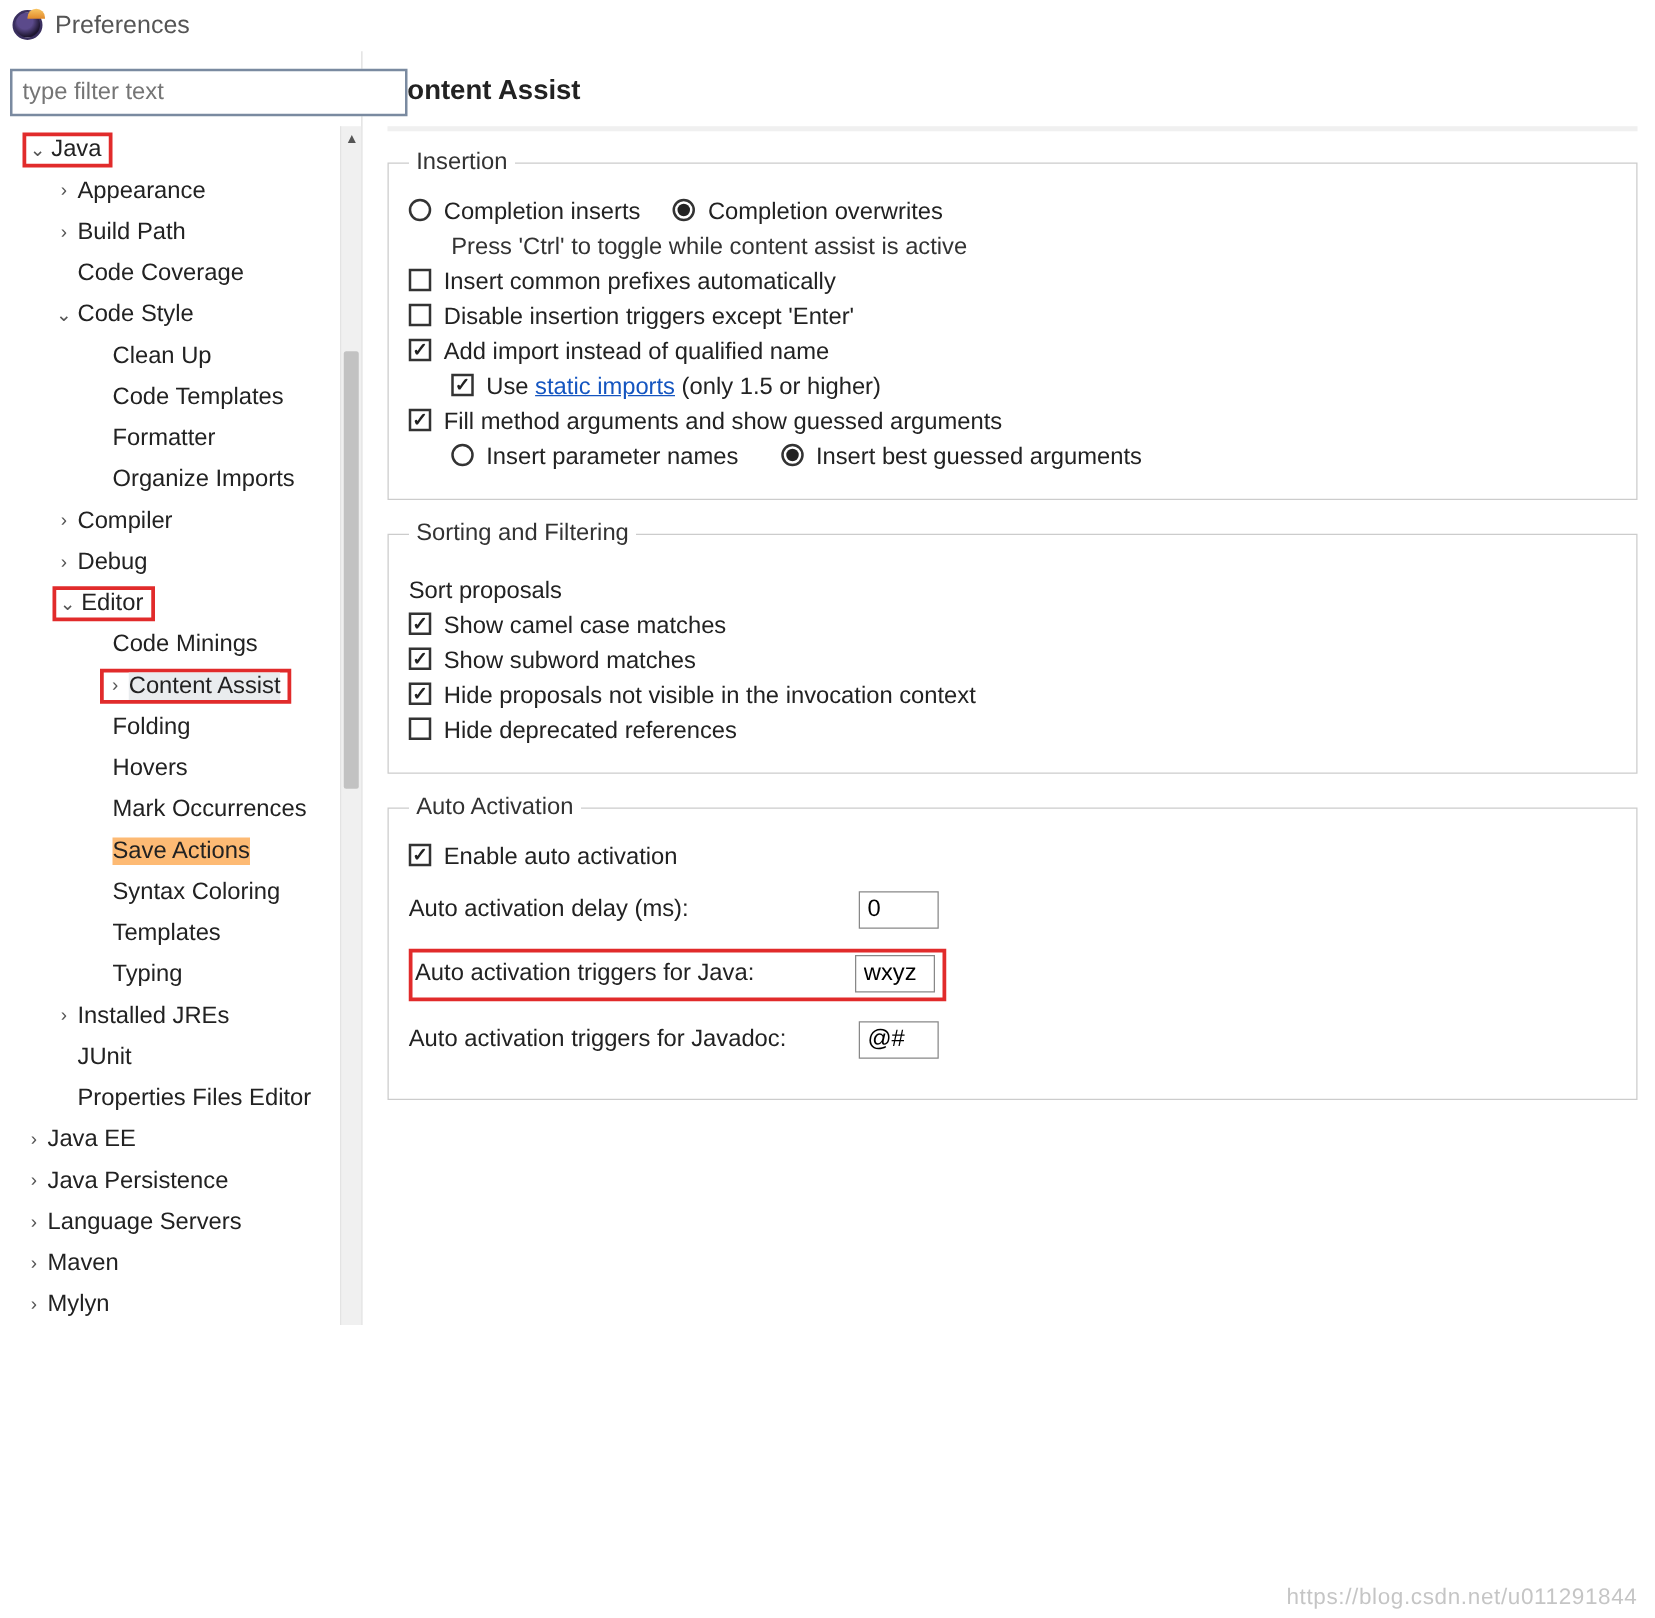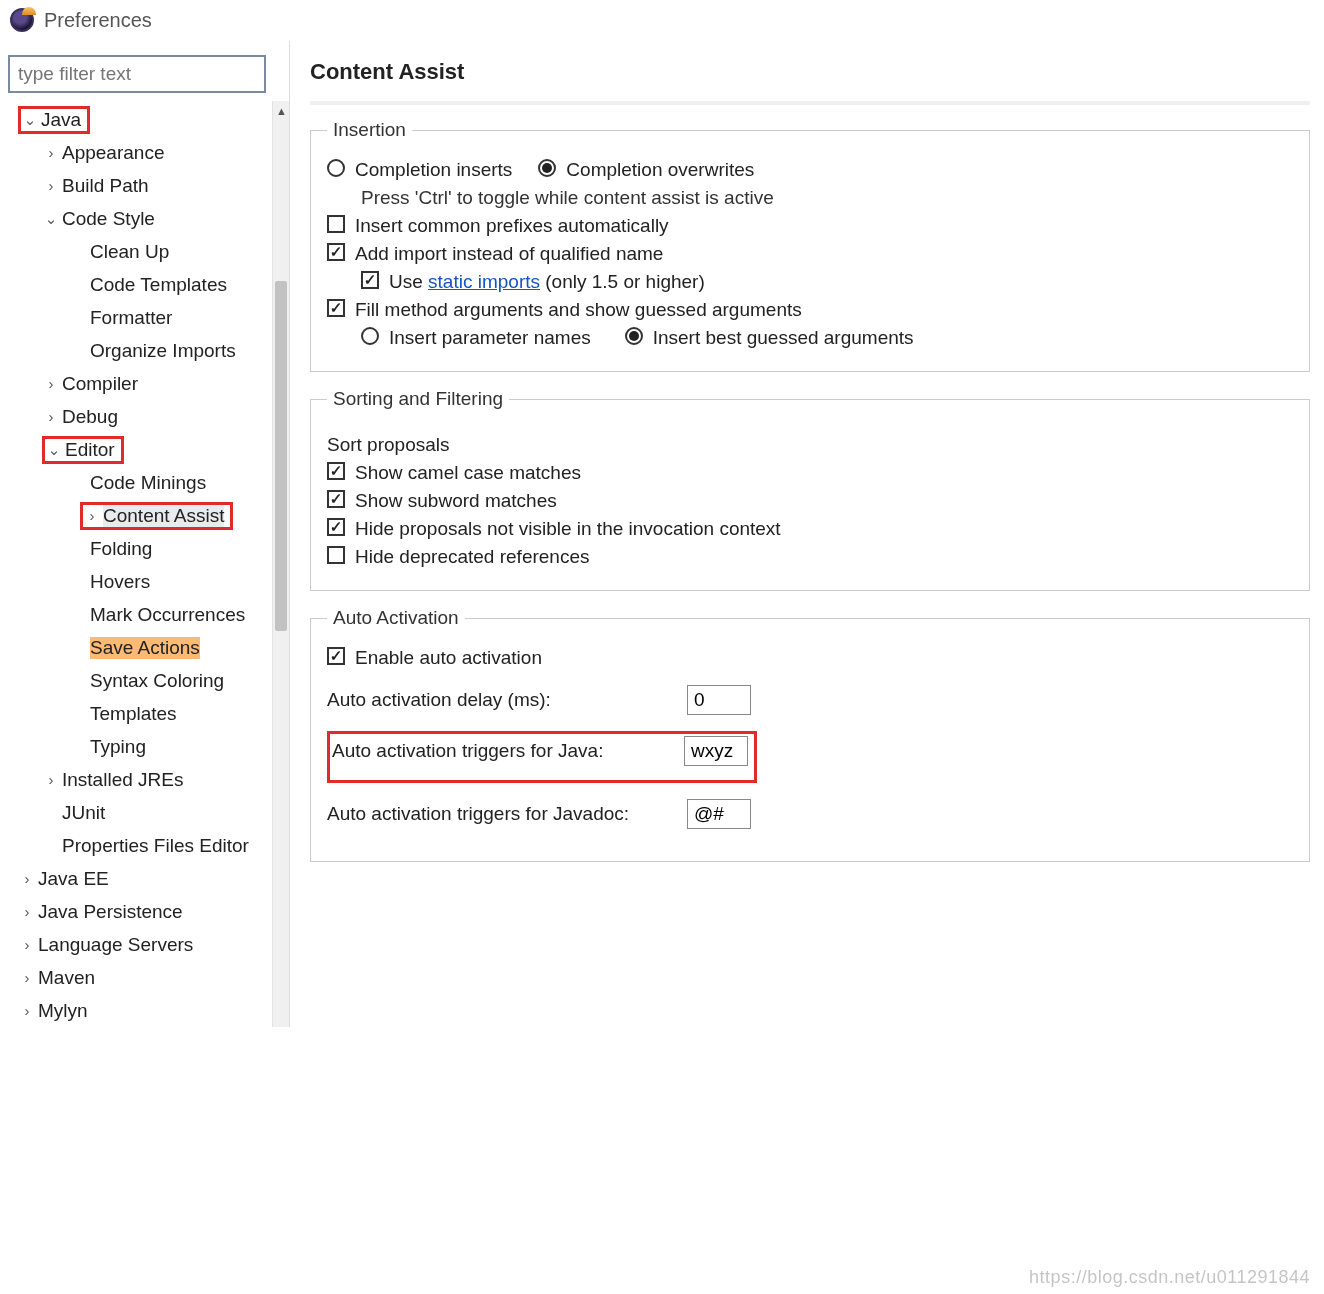--- a/index.html
+++ b/index.html
@@ -38,21 +38,21 @@
     border-top: 1px solid #fff;
   }
   .sidebar {
     width: 290px;
     flex: 0 0 290px;
     border-right: 1px solid #ddd;
     padding-top: 10px;
     position: relative;
   }
   .filter-input {
-    width: 258px;
+    width: 318px;
     margin: 4px 8px 10px 8px;
     padding: 6px 8px;
     font-size: 19px;
     font-family: inherit;
     border: 2px solid #7a8aa0;
     color: #777;
   }
   .tree {
     position: relative;
   }
@@ -157,21 +157,21 @@
   .text-input {
     border: 1px solid #888;
     padding: 3px 6px;
     font-family: inherit;
     font-size: 19px;
     width: 64px;
     height: 30px;
   }
   .red-outline {
     border: 3px solid #e12b2b;
-    padding: 2px 6px 14px 2px;
+    padding: 2px 6px 4px 2px;
     display: inline-flex;
     align-items: center;
   }
   .watermark {
     position: fixed;
     right: 14px; bottom: 6px;
     color: rgba(150,150,150,0.55);
     font-size: 18px;
     letter-spacing: 0.5px;
     pointer-events: none;
@@ -199,20 +199,24 @@
         </div>
         <div class="tree-item d1">
           <span class="exp">›</span>
           <span>Appearance</span>
         </div>
         <div class="tree-item d1">
           <span class="exp">›</span>
           <span>Build Path</span>
         </div>
         <div class="tree-item d1">
+          <span class="exp"></span>
+          <span>Code Coverage</span>
+        </div>
+        <div class="tree-item d1">
           <span class="exp">⌄</span>
           <span>Code Style</span>
         </div>
         <div class="tree-item d2">
           <span class="exp"></span>
           <span>Clean Up</span>
         </div>
         <div class="tree-item d2">
           <span class="exp"></span>
           <span>Code Templates</span>
@@ -327,20 +331,24 @@
         <span style="width:6px"></span>
         <span class="radio checked"></span>
         <span>Completion overwrites</span>
       </div>
       <div class="row indent1">
         <span class="muted">Press 'Ctrl' to toggle while content assist is active</span>
       </div>
       <div class="row">
         <span class="checkbox"></span>
         <span>Insert common prefixes automatically</span>
+      </div>
+      <div class="row">
+        <span class="checkbox"></span>
+        <span>Disable insertion triggers except 'Enter'</span>
       </div>
       <div class="row">
         <span class="checkbox checked"></span>
         <span>Add import instead of qualified name</span>
       </div>
       <div class="row indent1">
         <span class="checkbox checked"></span>
         <span>
           <span class="underline-first">Use </span><span class="link">static imports</span><span> (only 1.5 or higher)</span>
         </span>

